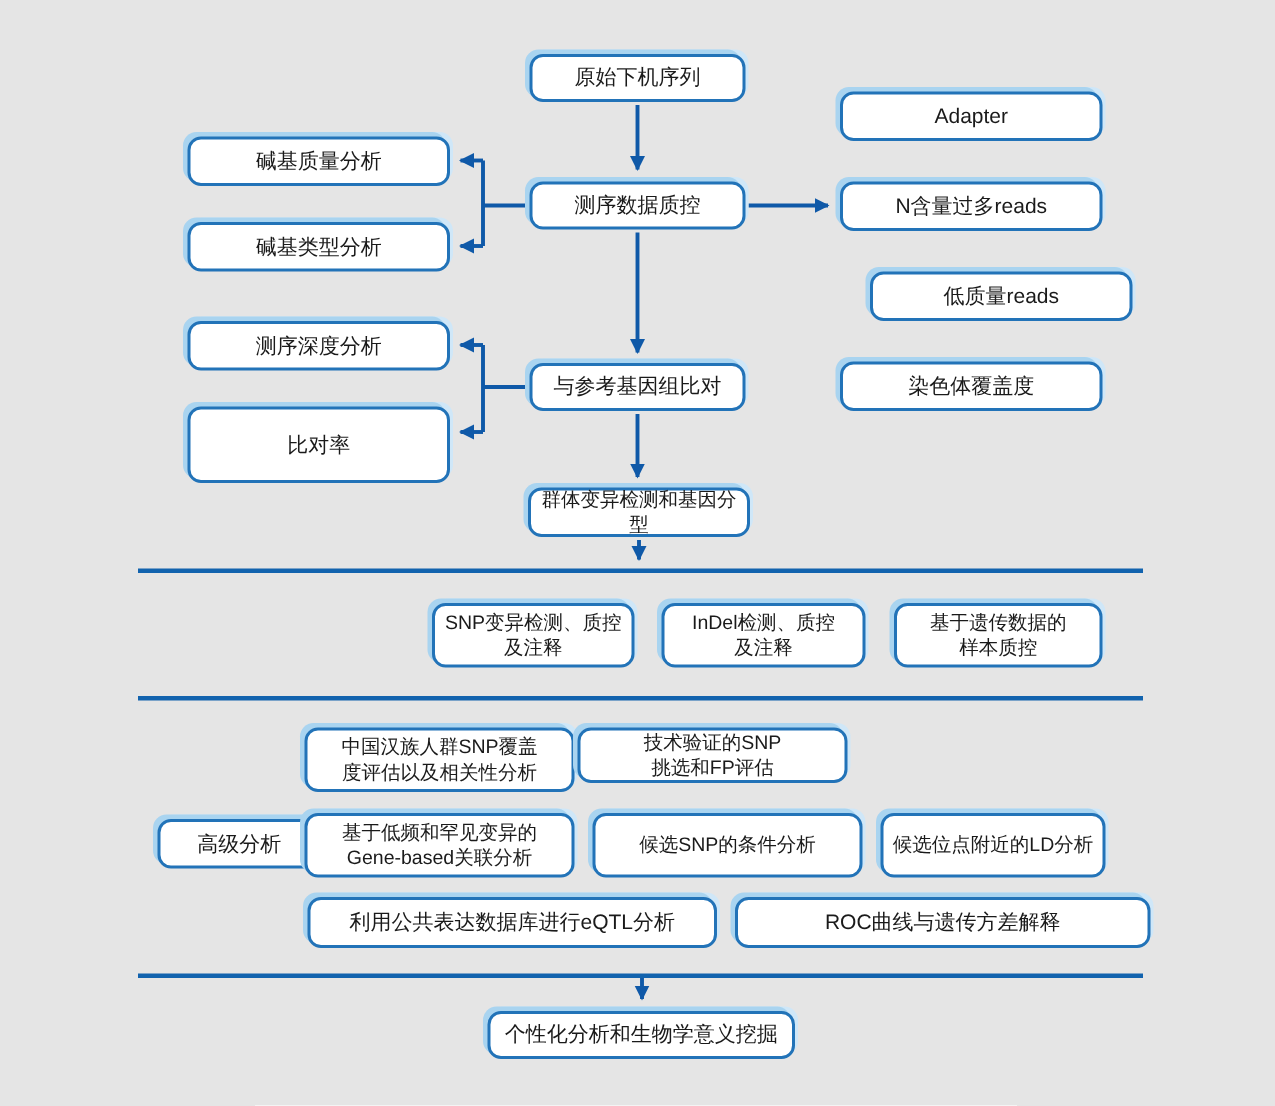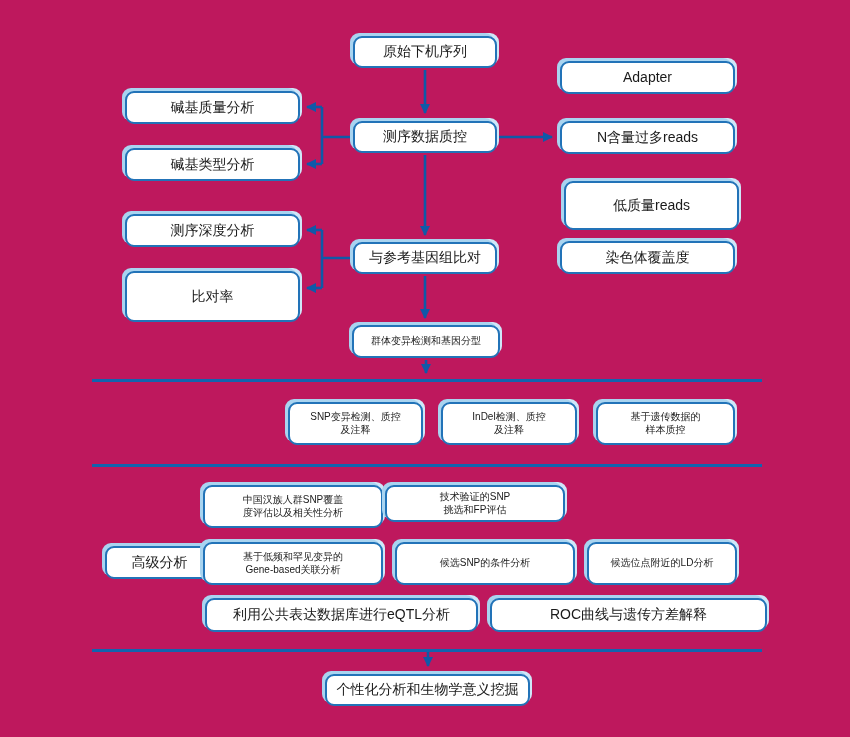--- a/index.html
+++ b/index.html
@@ -1,19 +1,19 @@
 <!DOCTYPE html>
 <html style="--box-border: #2273b8; --box-accent: #a9d4f0; --arrow: #0f59a8; --divider: #1263ae; --text: #1a1a1a;"><head>
 <meta charset="utf-8">
 <style>
   html, body { margin: 0; padding: 0; background: #ffffff; }
   .canvas {
     position: relative;
     width: 850px; height: 737px;
-    background: #be185d;
+    background: #e5e5e5;
     font-family: "Liberation Sans", "DejaVu Sans", sans-serif;
     overflow: hidden;
   }
   .arrows { position: absolute; left: 0; top: 0; z-index: 1; }
   .cline line, .cline path {
     stroke: var(--arrow, #0f59a8);
     stroke-width: 2.6;
     fill: none;
   }
   .ahead { fill: var(--arrow, #0f59a8); }
@@ -28,21 +28,21 @@
     align-items: center;
     justify-content: center;
     text-align: center;
     white-space: pre-line;
     font-size: 14px;
     line-height: 1.25;
     color: var(--text, #1a1a1a);
     padding: 1px 3px;
     z-index: 2;
   }
-  .node.small { font-size: 10px; }
+  .node.small { font-size: 13px; }
   .divider {
     position: absolute;
     left: 92px;
     width: 670px;
     height: 3px;
     background: var(--divider, #1263ae);
     z-index: 0;
   }
 </style>
 </head>
@@ -86,21 +86,21 @@
   <div class="node small" style="left:352px;top:325px;width:148px;height:33px">群体变异检测和基因分型</div>
 
   <div class="node" style="left:125px;top:91px;width:175px;height:33px">碱基质量分析</div>
   <div class="node" style="left:125px;top:148px;width:175px;height:33px">碱基类型分析</div>
 
   <div class="node" style="left:125px;top:214px;width:175px;height:33px">测序深度分析</div>
   <div class="node" style="left:125px;top:271px;width:175px;height:51px">比对率</div>
 
   <div class="node" style="left:560px;top:61px;width:175px;height:33px">Adapter</div>
   <div class="node" style="left:560px;top:121px;width:175px;height:33px">N含量过多reads</div>
-  <div class="node" style="left:564px;top:181px;width:175px;height:49px">低质量reads</div>
+  <div class="node" style="left:580px;top:181px;width:175px;height:33px">低质量reads</div>
   <div class="node" style="left:560px;top:241px;width:175px;height:33px">染色体覆盖度</div>
 
   <div class="divider" style="top:379px"></div>
   <div class="divider" style="top:464px"></div>
   <div class="divider" style="top:649px"></div>
 
   <div class="node small" style="left:288px;top:402px;width:135px;height:43px">SNP变异检测、质控
 及注释</div>
   <div class="node small" style="left:441px;top:402px;width:136px;height:43px">InDel检测、质控
 及注释</div>

